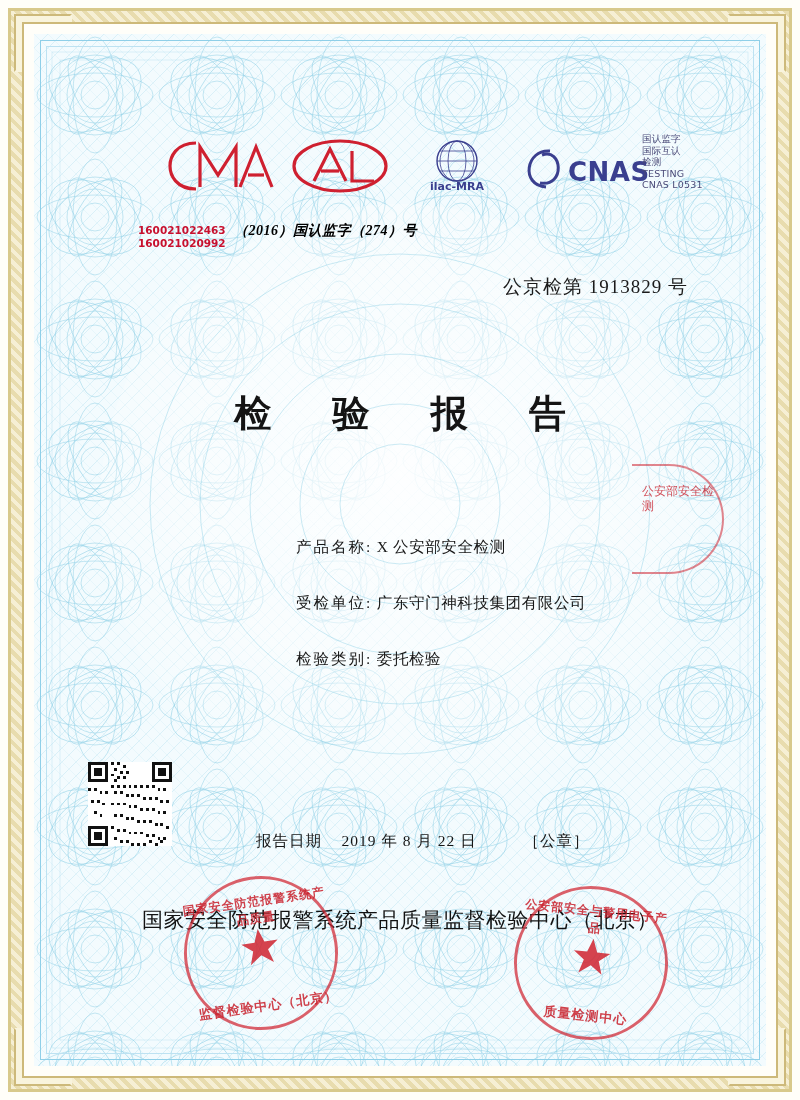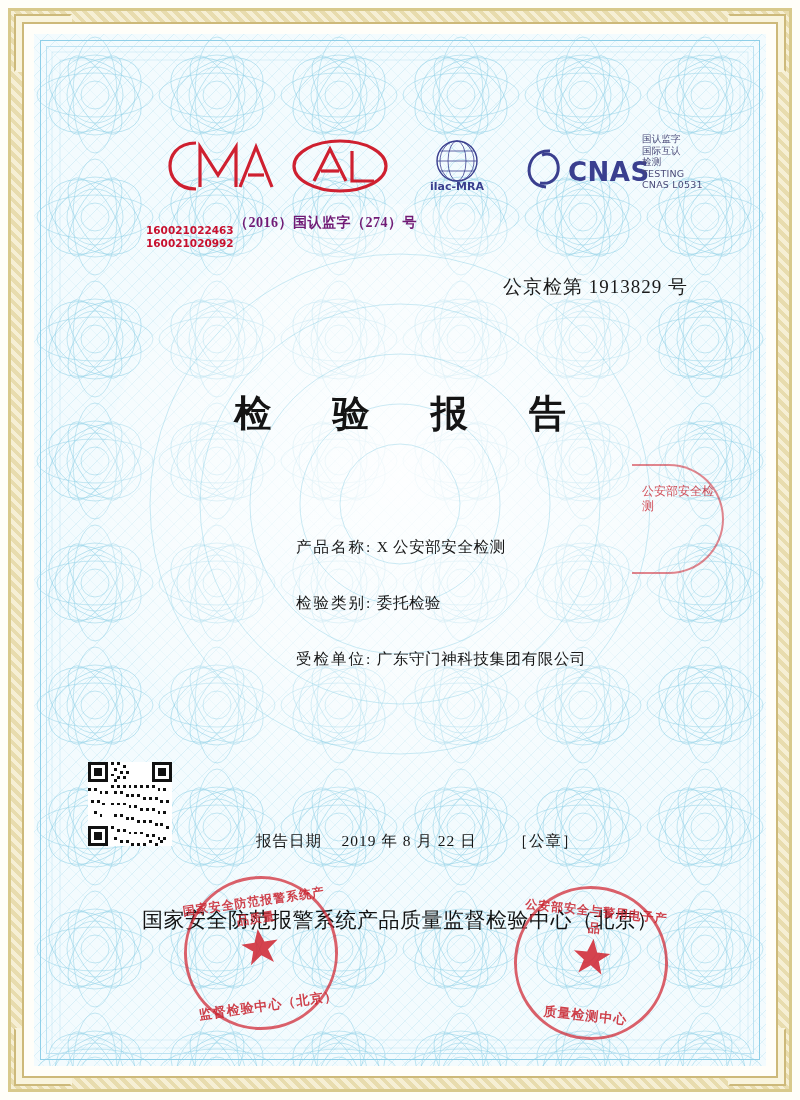--- a/index.html
+++ b/index.html
@@ -124,37 +124,38 @@
     width: 110px;
     font-family: "DejaVu Sans", sans-serif;
     font-size: 9.5px;
     line-height: 11.5px;
     color: #4a4a78;
     letter-spacing: 0.2px;
   }
 
   .cert-nums {
     position: absolute;
-    left: 112px;
+    left: 104px;
     top: 190px;
     font-family: "DejaVu Sans", sans-serif;
     font-size: 10.5px;
     line-height: 13px;
     color: #c8102e;
     font-weight: bold;
   }
   .cert-guo {
     position: absolute;
     left: 200px;
-    top: 180px;
+    top: 188px;
     font-family: "Liberation Serif", serif;
     font-size: 14px;
-    color: #701a75;
+    color: #000000;
     font-weight: bold;
     letter-spacing: 0.5px;
+    font-style: italic;
   }
 
   .report-no {
     position: absolute;
     right: 78px;
     top: 240px;
     font-size: 19px;
     color: #1a1a1a;
     letter-spacing: 1px;
   }
@@ -185,21 +186,21 @@
   .fields .lab { letter-spacing: 2px; }
 
   .report-date {
     position: absolute;
     left: 222px;
     top: 797px;
     font-size: 15.5px;
     color: #161616;
     letter-spacing: 1px;
   }
-  .seal-placeholder { margin-left: 31px; }
+  .seal-placeholder { margin-left: 42px; }
 
   .org-lines {
     position: absolute;
     left: 0; right: 0;
     top: 872px;
     text-align: center;
     color: #121212;
   }
   .org1 { font-size: 21px; letter-spacing: 0.5px; }
   .org2 { font-size: 21px; letter-spacing: 0.5px; margin-top: 8px; }
@@ -396,26 +397,26 @@
       <div class="report-no">公京检第 1913829 号</div>
 
       <div class="title">检 验 报 告</div>
 
       <div class="fields">
         <div class="row">
           <span class="lab">产品名称:</span>
           <span>X 公安部安全检测</span>
         </div>
         <div class="row">
+          <span class="lab">受检单位:</span>
+          <span>广东守门神科技集团有限公司</span>
+        </div>
+        <div class="row">
           <span class="lab">检验类别:</span>
           <span>委托检验</span>
-        </div>
-        <div class="row">
-          <span class="lab">受检单位:</span>
-          <span>广东守门神科技集团有限公司</span>
         </div>
       </div>
 
       <svg class="qr" viewBox="0 0 29 29" shape-rendering="crispEdges">
         <rect width="29" height="29" fill="#ffffff"></rect>
         <g fill="#111111">
           <rect x="0" y="0" width="7" height="1"></rect>
             <rect x="0" y="6" width="7" height="1"></rect>
           <rect x="0" y="0" width="1" height="7"></rect>
             <rect x="6" y="0" width="1" height="7"></rect>

